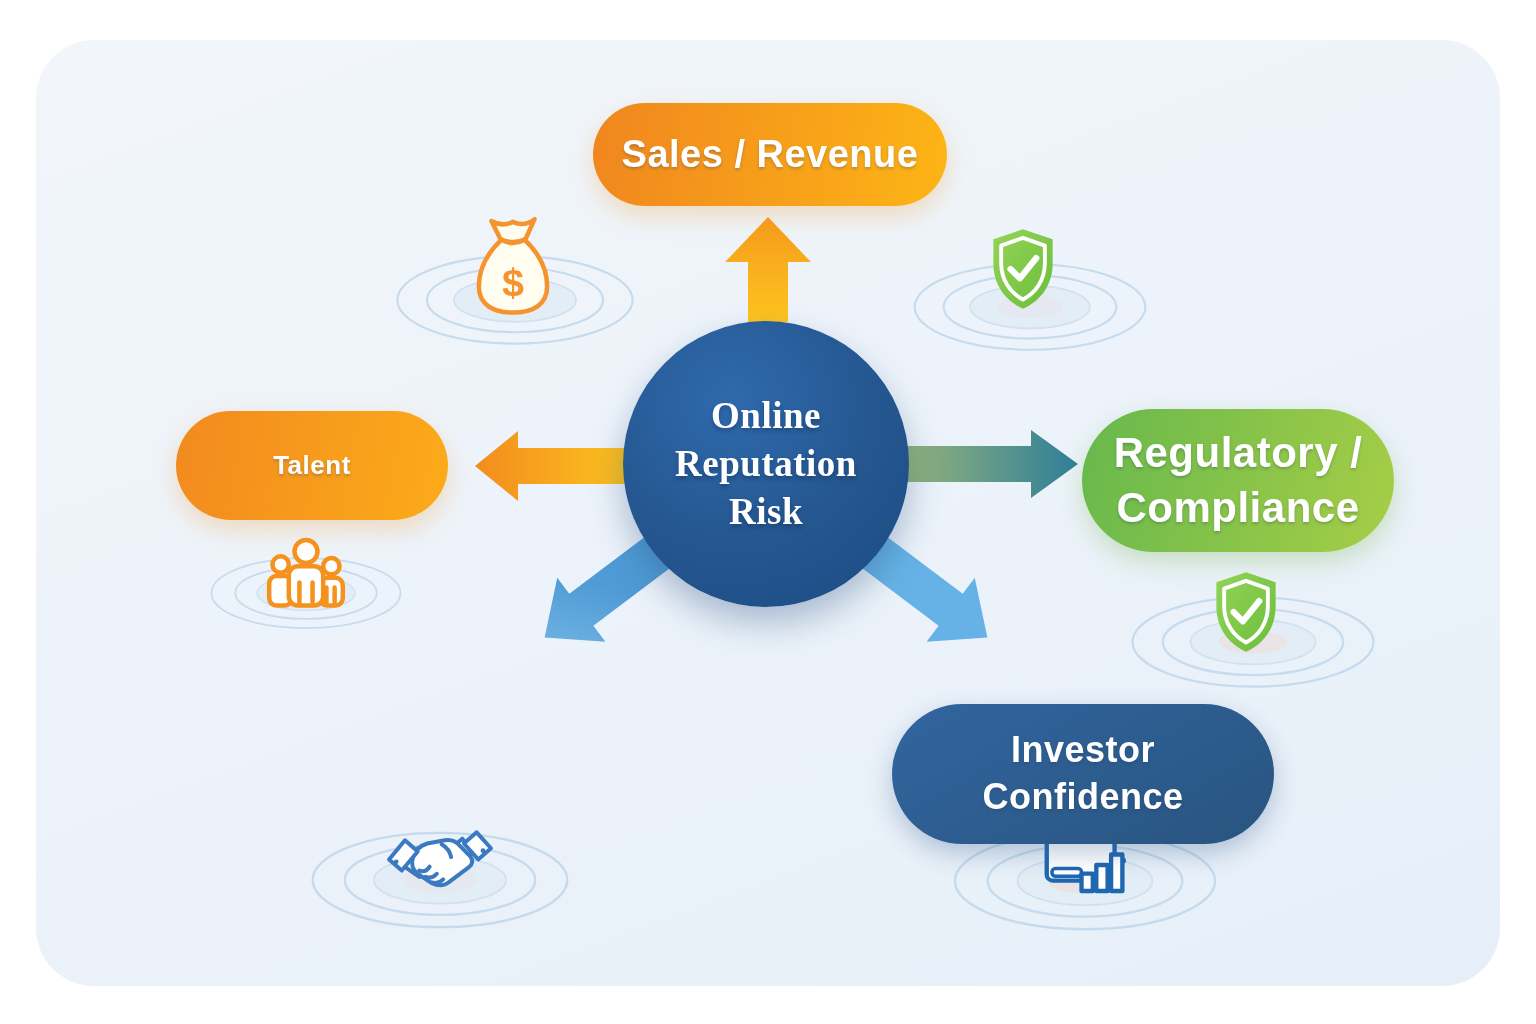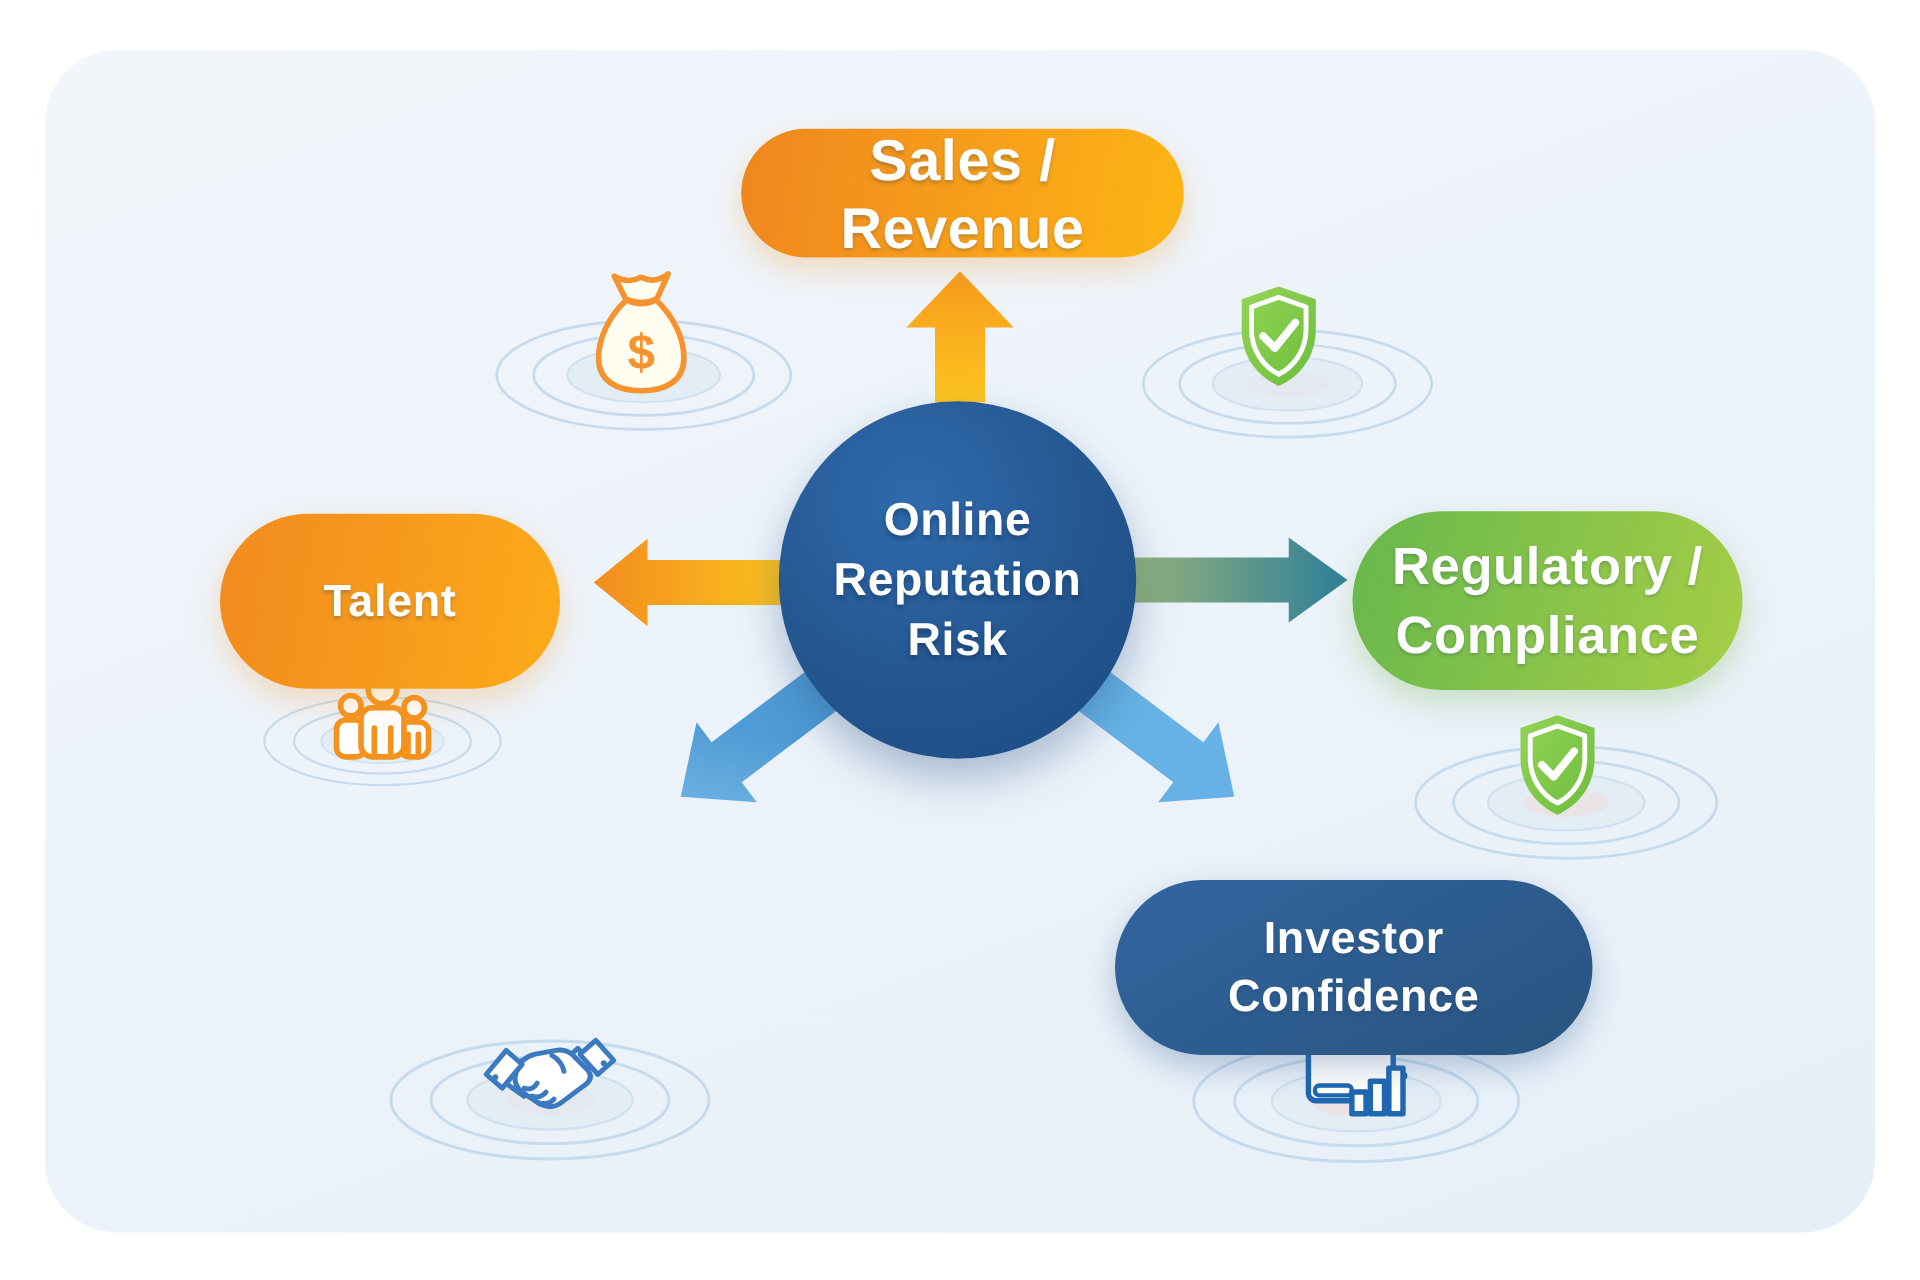--- a/index.html
+++ b/index.html
@@ -7,45 +7,45 @@
        font-family:"Liberation Sans","DejaVu Sans",sans-serif;}
   .stage{position:absolute;left:0;top:0;width:1536px;height:1024px;}
   .card{position:absolute;left:36px;top:40px;width:1464px;height:946px;
         border-radius:58px;
         background:linear-gradient(160deg,#f2f6fb 0%,#edf3fa 45%,#e6eff8 100%);}
   .abs{position:absolute;}
   .pill{position:absolute;border-radius:999px;display:flex;align-items:center;
         justify-content:center;text-align:center;color:#ffffff;font-weight:bold;
         letter-spacing:.5px;
         text-shadow:0 2px 3px rgba(40,60,90,.28);}
-  .pill-sales{left:593px;top:103px;width:354px;height:103px;font-size:46px;
+  .pill-sales{left:593px;top:103px;width:354px;height:103px;font-size:38px;
         background:linear-gradient(100deg,#f0861f,#fdb515);
         box-shadow:0 10px 24px rgba(240,150,40,.28);}
-  .pill-talent{left:176px;top:411px;width:272px;height:140px;font-size:36px;
+  .pill-talent{left:176px;top:411px;width:272px;height:109px;font-size:26px;
         background:linear-gradient(100deg,#f28a1f,#fcab19);
         box-shadow:0 10px 24px rgba(240,150,40,.28);text-align:right;}
   .pill-regulatory{left:1082px;top:409px;width:312px;height:143px;font-size:42px;
         line-height:1.3;padding:0 14px;box-sizing:border-box;
         background:linear-gradient(105deg,#67b84d,#a6ce46);
         box-shadow:0 10px 24px rgba(120,180,70,.3);}
   .pill-enterprise{left:222px;top:664px;width:406px;height:140px;font-size:35px;
         line-height:1.32;padding:0 18px;box-sizing:border-box;
         background:linear-gradient(135deg,#77acdb,#5b9cd2);
         box-shadow:0 10px 24px rgba(90,140,190,.3);}
   .pill-investor{left:892px;top:664px;width:382px;height:140px;font-size:36px;
         line-height:1.3;padding:0 18px;box-sizing:border-box;
         background:linear-gradient(150deg,#32659f,#28547f);
         box-shadow:0 10px 24px rgba(50,90,140,.3);margin-top:40px;}
   .center-circle{position:absolute;left:623px;top:321px;width:286px;height:286px;
         border-radius:50%;display:flex;align-items:center;justify-content:flex-start;
         text-align:center;color:#fff;font-weight:bold;font-size:37px;line-height:1.3;
         letter-spacing:.5px;padding:0 26px;box-sizing:border-box;
         background:radial-gradient(circle at 38% 28%,#2f6aad 0%,#24568f 55%,#1c4a82 100%);
         box-shadow:0 16px 34px rgba(40,80,130,.35);
-        text-shadow:0 3px 4px rgba(10,30,60,.35);}
+        text-shadow:0 3px 4px rgba(10,30,60,.35);font-family:Liberation Serif, serif;}
   .icon{position:absolute;}
   .ripple{position:absolute;}
   svg{display:block;}
 </style>
 </head>
 <body>
 
 <div class="stage">
 
   <div class="card"></div>

